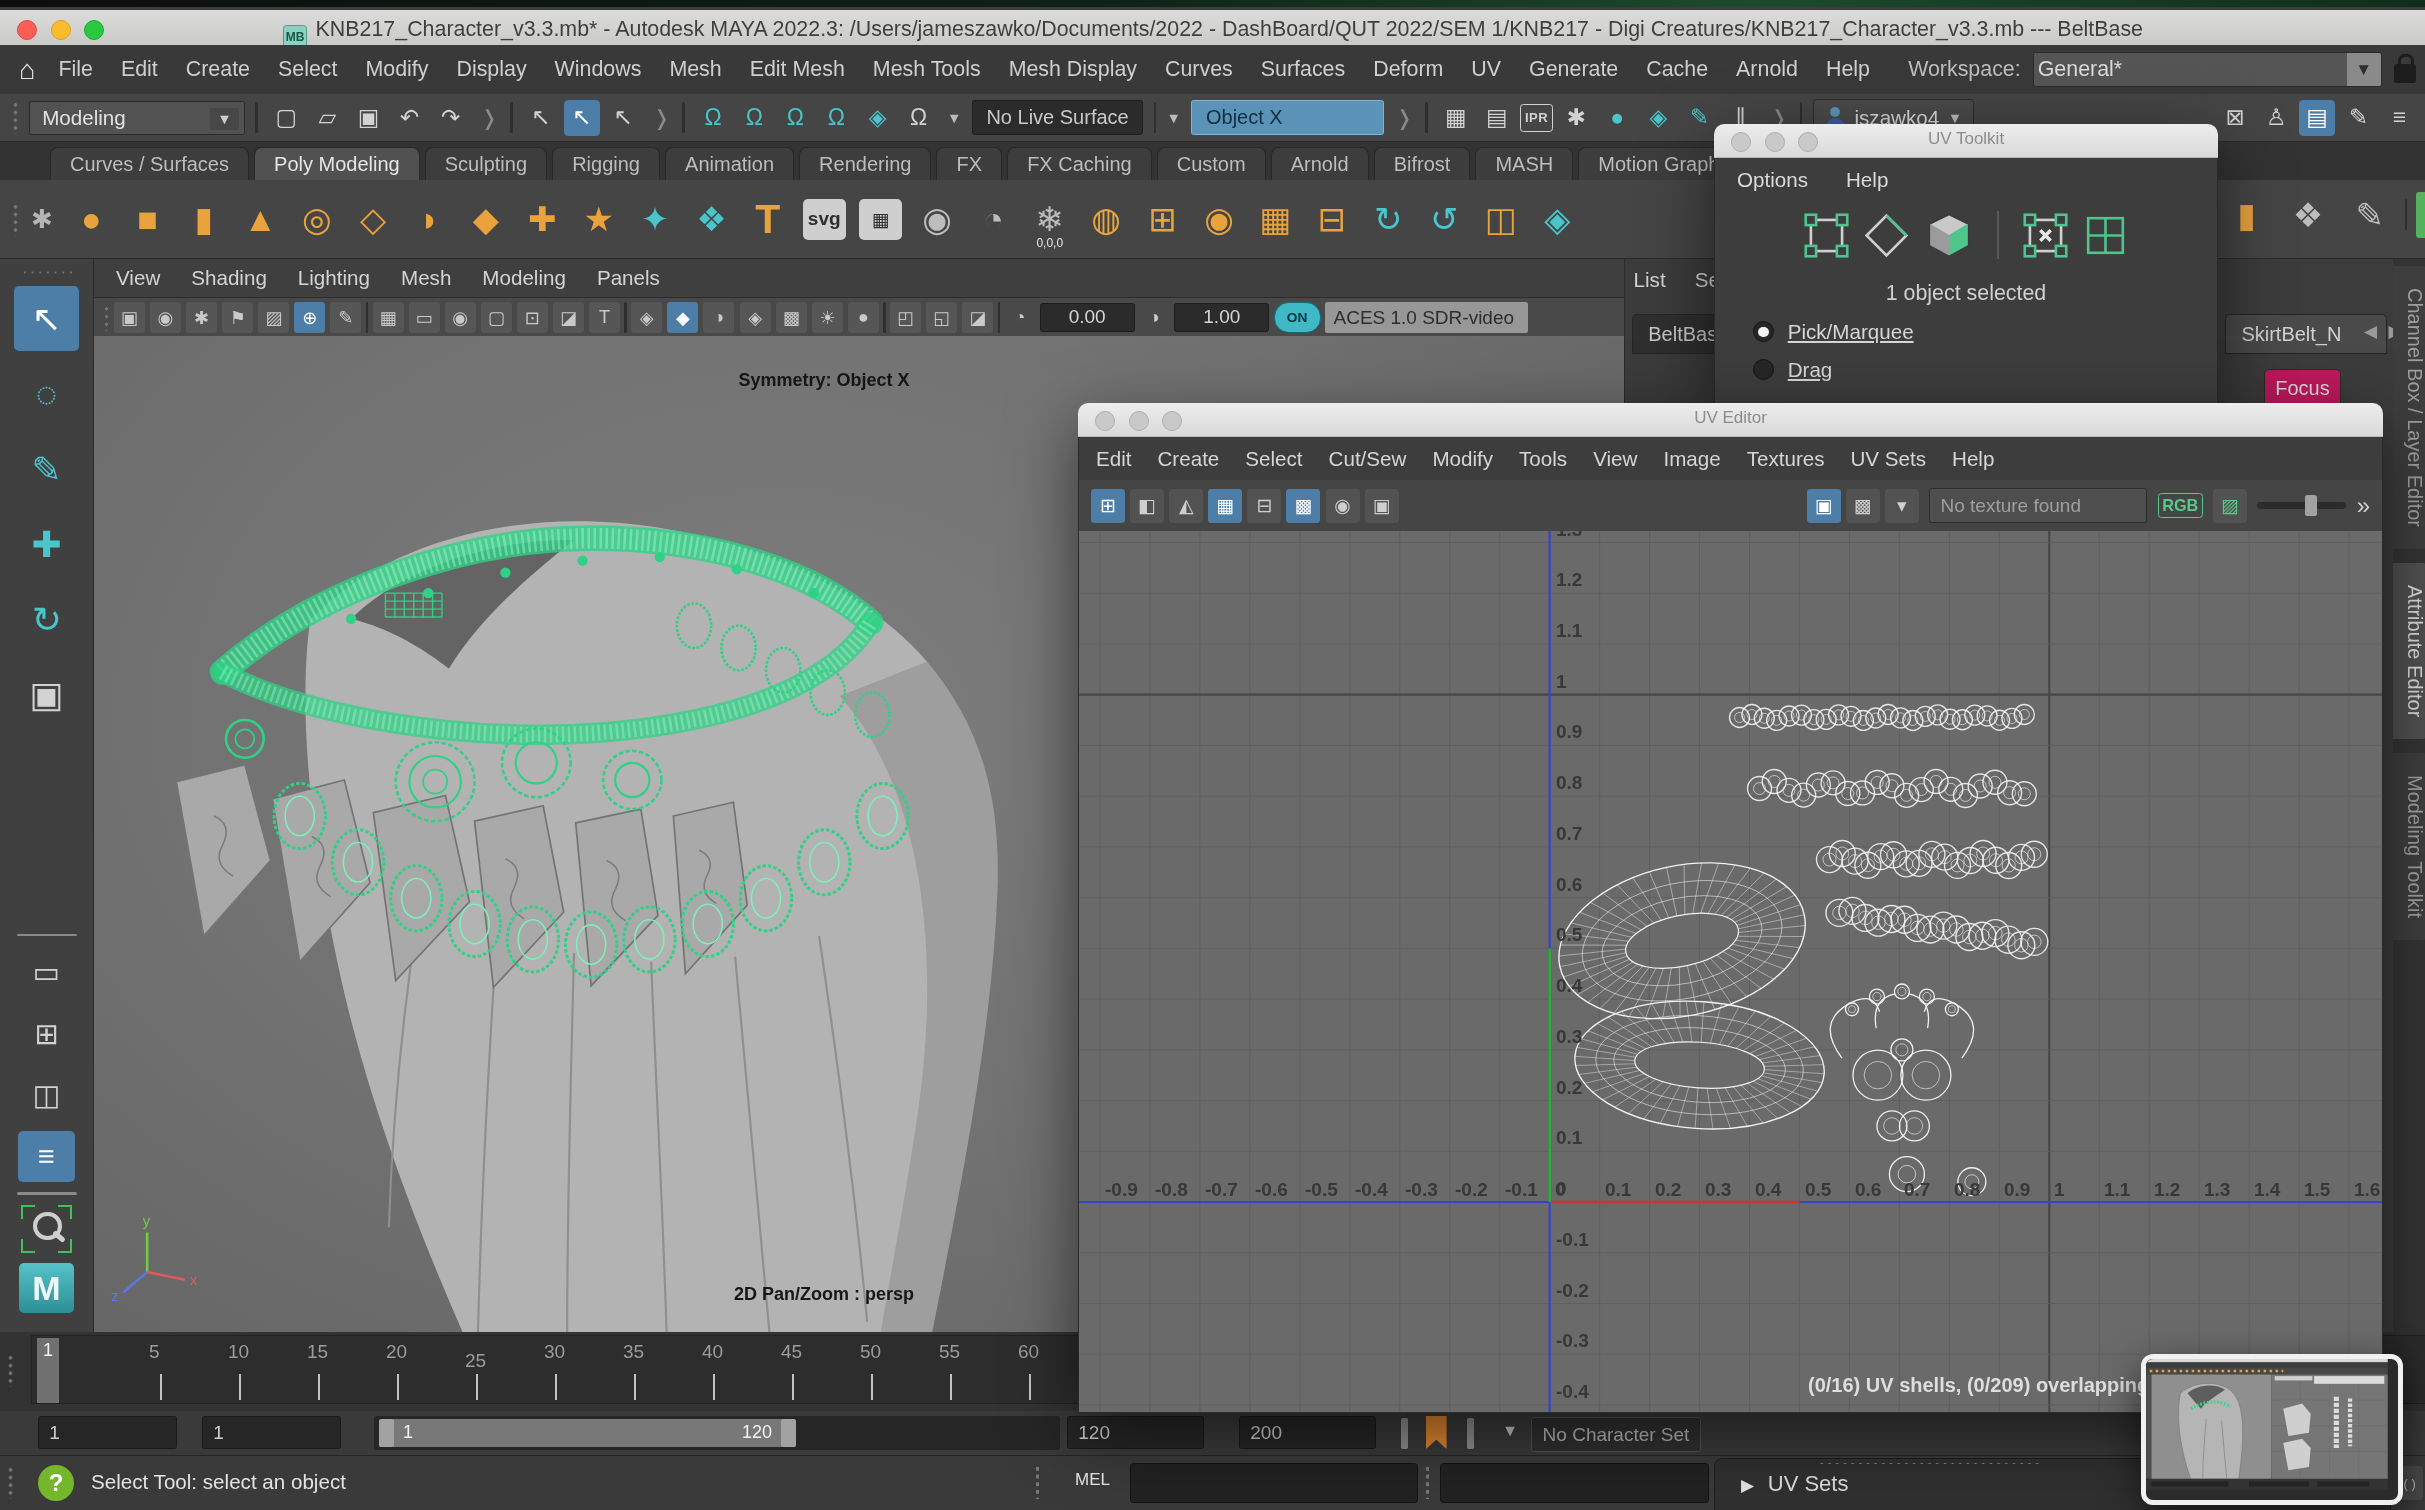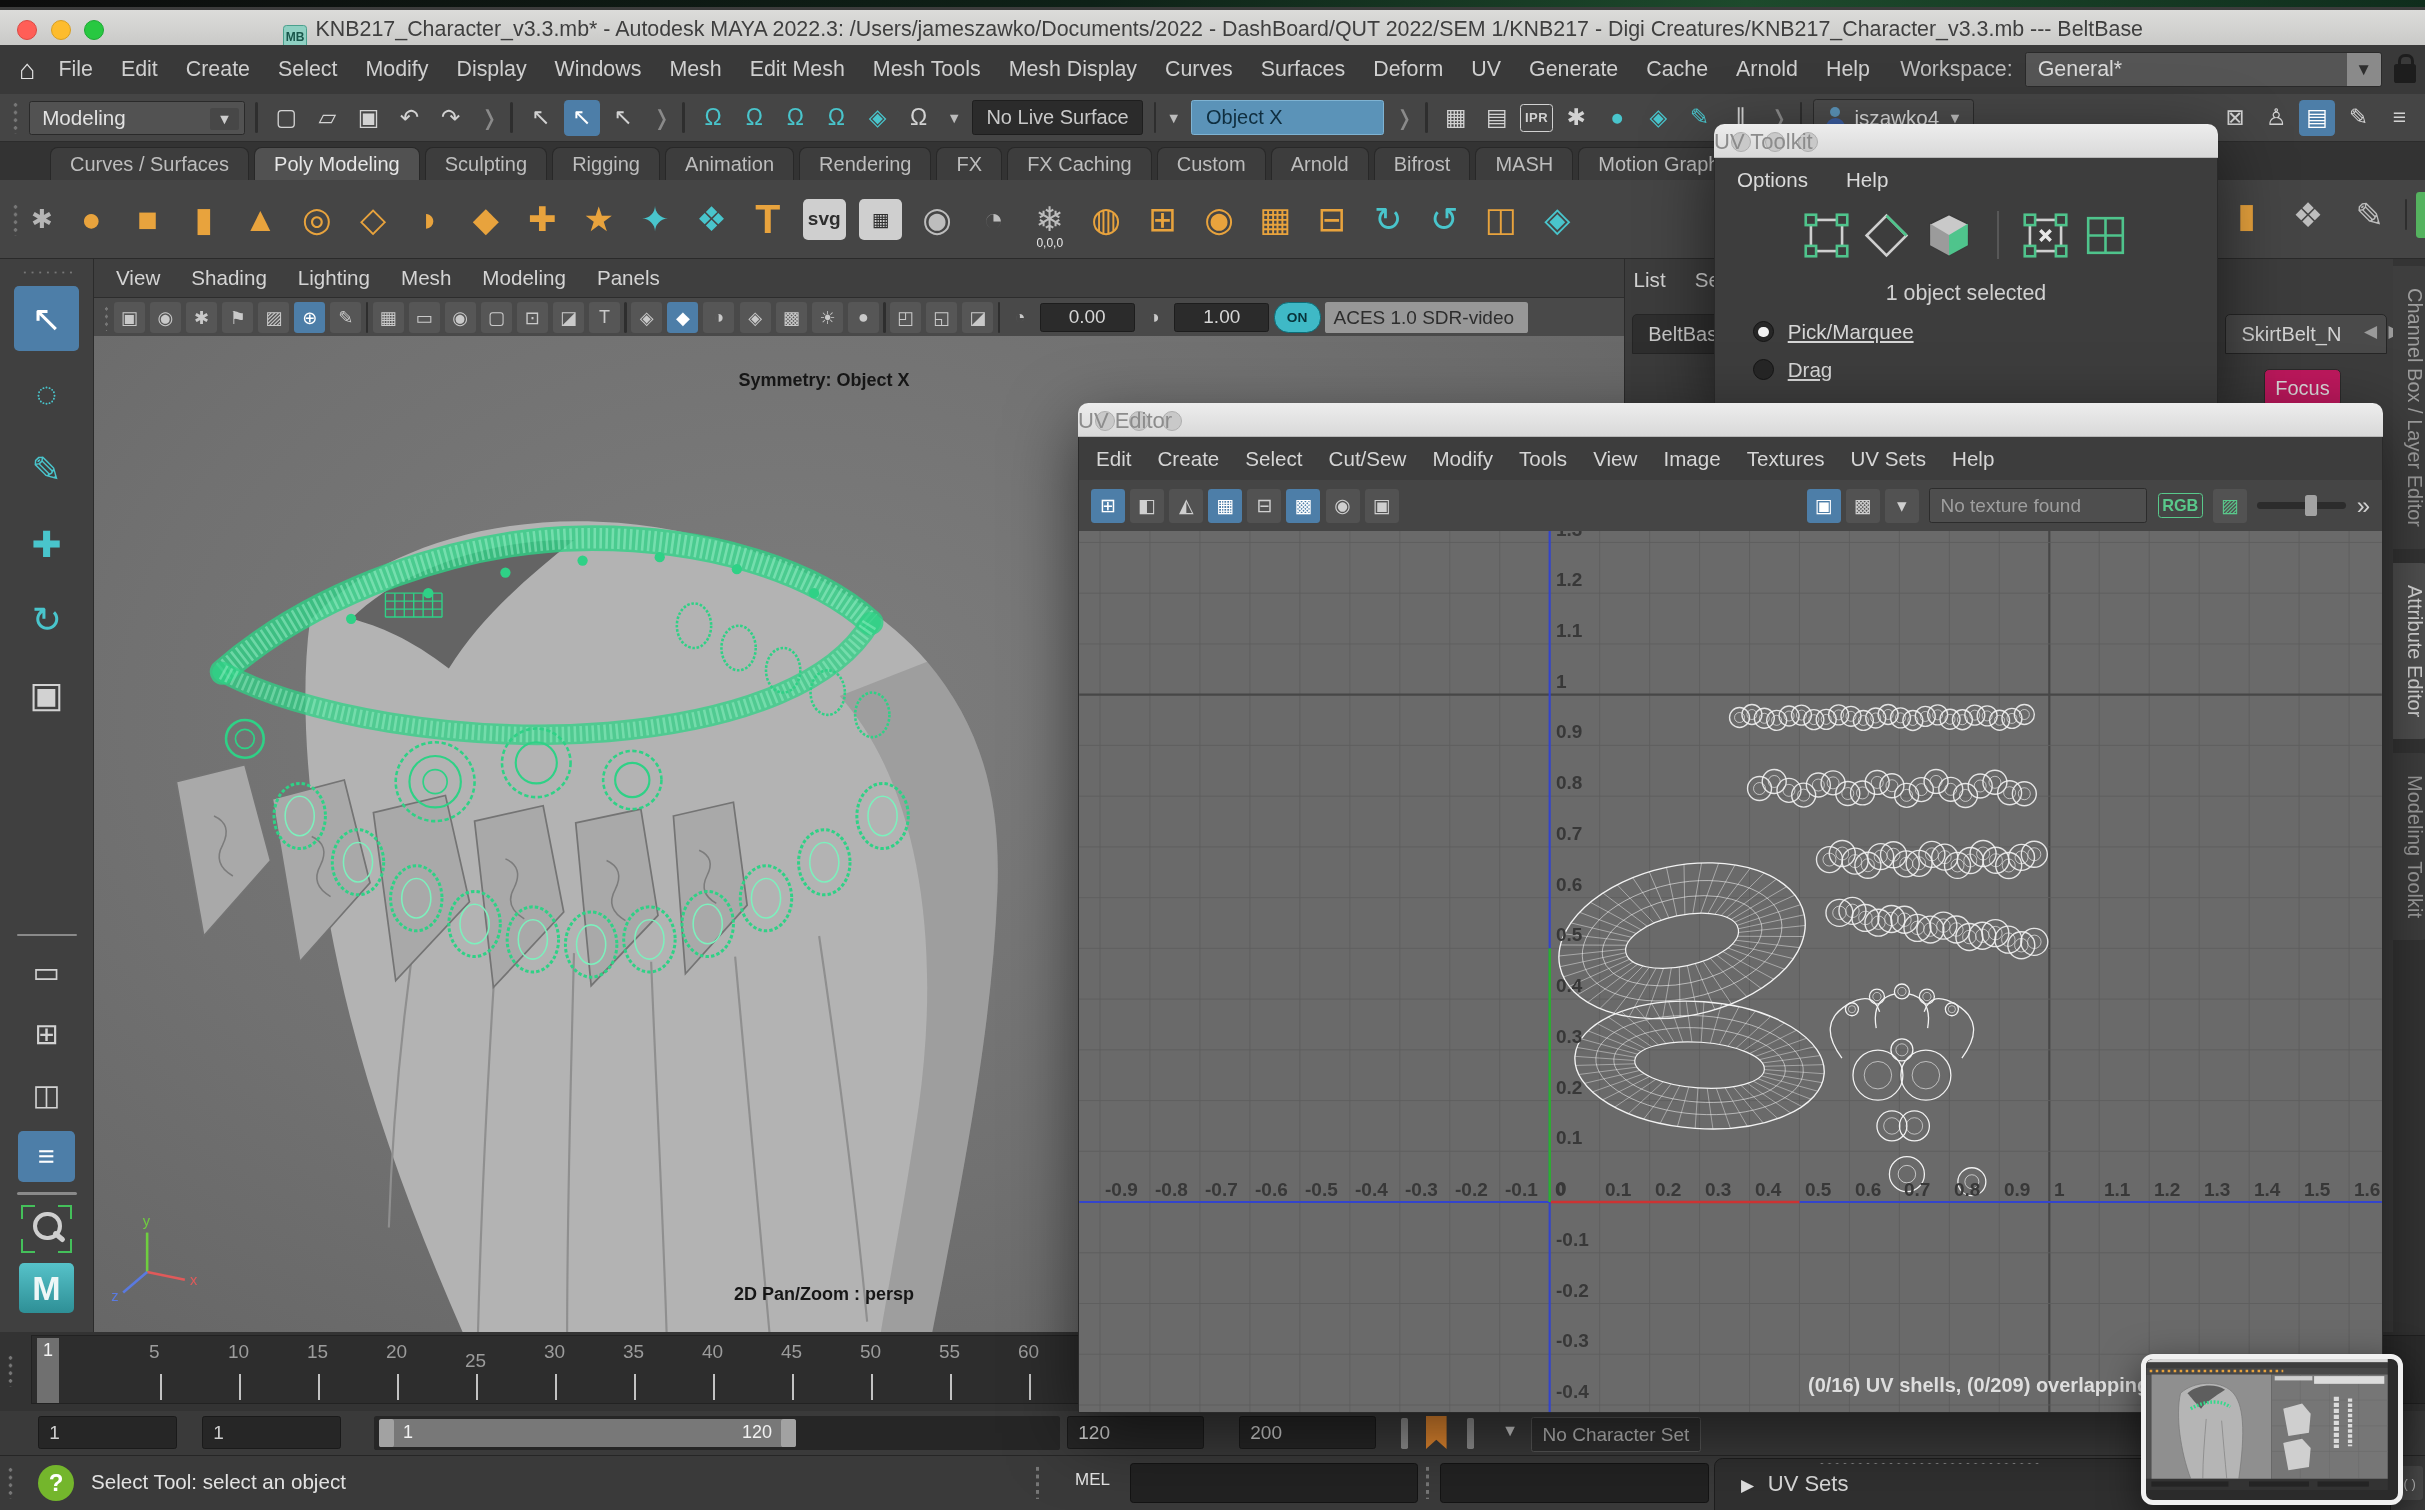--- a/index.html
+++ b/index.html
@@ -26,21 +26,21 @@
 
   
   #menubar{position:absolute;left:0;top:45px;width:2426px;height:50px;background:#393939;
     display:flex;align-items:center;gap:28px;padding-left:19px;box-sizing:border-box;
     border-bottom:0.9px solid #2c2c2c;}
   #menubar .mi{color:#cfcfcf;font-size:21.4px;white-space:nowrap;}
   #home{color:#e4e4e4;font-size:27.4px;margin-right:-5.1px;}
   #workspace{margin-left:auto;display:flex;align-items:center;gap:12px;margin-right:10.3px;}
   #workspace .wlabel{color:#bdbdbd;font-size:21.4px;}
   #ws-select{width:343px;height:33px;background:#555;border:0.9px solid #2a2a2a;border-radius:2.6px;
-    color:#dadada;font-size:21.4px;display:flex;align-items:center;padding-left:12px;position:relative;}
+    color:#dadada;font-size:21.4px;display:flex;align-items:center;padding-left:4px;position:relative;}
   #ws-select .arr{position:absolute;right:0;top:0;width:34px;height:33px;background:#8a8a8a;
     color:#2e2e2e;display:flex;align-items:center;justify-content:center;font-size:17px;border-radius:0 2.6px 2.6px 0;}
   .lockico{width:22px;height:19px;background:#1d1d1d;border-radius:2.6px;position:relative;margin-top:8.6px;}
   .lockico:before{content:"";position:absolute;left:4.3px;top:-10.3px;width:10.3px;height:12px;
     border:3.4px solid #1d1d1d;border-bottom:none;border-radius:6.9px 6.9px 0 0;}
 
   
   #toolbar{position:absolute;left:0;top:94px;width:2426px;height:48px;background:#454545;
     display:flex;align-items:center;gap:10.3px;padding-left:12px;box-sizing:border-box;
     border-bottom:0.9px solid #2c2c2c;}
@@ -192,21 +192,21 @@
     background-image:radial-gradient(#808080 1.3px,transparent 1.5px);background-size:7.7px 5.1px;}
   #uvsets-panel .lab{position:absolute;left:26px;top:12px;color:#dadada;font-size:22px;}
   #uvsets-panel .tri{color:#e2e2e2;font-size:17px;margin-right:13.7px;}
   #scriptbtn{position:absolute;left:2396px;top:10.3px;width:27.4px;height:34px;background:#4a4a4a;
     border-radius:3.4px;color:#bbb;font-size:13px;display:flex;align-items:center;justify-content:center;}
 
   
   .fwin{position:absolute;box-shadow:0 22px 69px rgba(0,0,0,.55);border-radius:10.3px 10.3px 0 0;}
   .fwin .wtitle{height:33px;background:linear-gradient(#ededed,#d9d9d9);border-radius:10.3px 10.3px 0 0;
     position:relative;border-bottom:0.9px solid #b8b8b8;}
-  .fwin .wtitle .t{position:absolute;left:0;right:0;top:5.1px;text-align:left;color:#8c8c8c;font-size:22px;}
+  .fwin .wtitle .t{position:absolute;left:0;right:0;top:5.1px;text-align:center;color:#8c8c8c;font-size:17px;}
   .fwin .lights{top:7.7px;}
   #uv-toolkit{left:1714px;top:124px;width:504px;height:279px;z-index:40;}
   #tk-body{height:246px;background:#3d3d3d;border:0.9px solid #2a2a2a;border-top:none;box-sizing:border-box;}
   #tk-menus{display:flex;gap:38px;padding:10.3px 0 0 22px;color:#dadada;font-size:20.6px;}
   #tk-icons{display:flex;align-items:center;justify-content:center;gap:15.4px;margin-top:19px;}
   #tk-icons .div{width:1.7px;height:48px;background:#585858;margin:0 8.6px;}
   #tk-status{text-align:center;color:#d0d0d0;font-size:21.4px;margin-top:22px;}
   .radio-row{display:flex;align-items:center;gap:13.7px;margin:13.7px 0 0 38px;}
   .rdot{width:19px;height:19px;border-radius:50%;background:#262626;border:0.9px solid #141414;position:relative;}
   .radio-row.sel .rdot:after{content:"";position:absolute;left:4.3px;top:4.3px;width:10.3px;height:10.3px;

